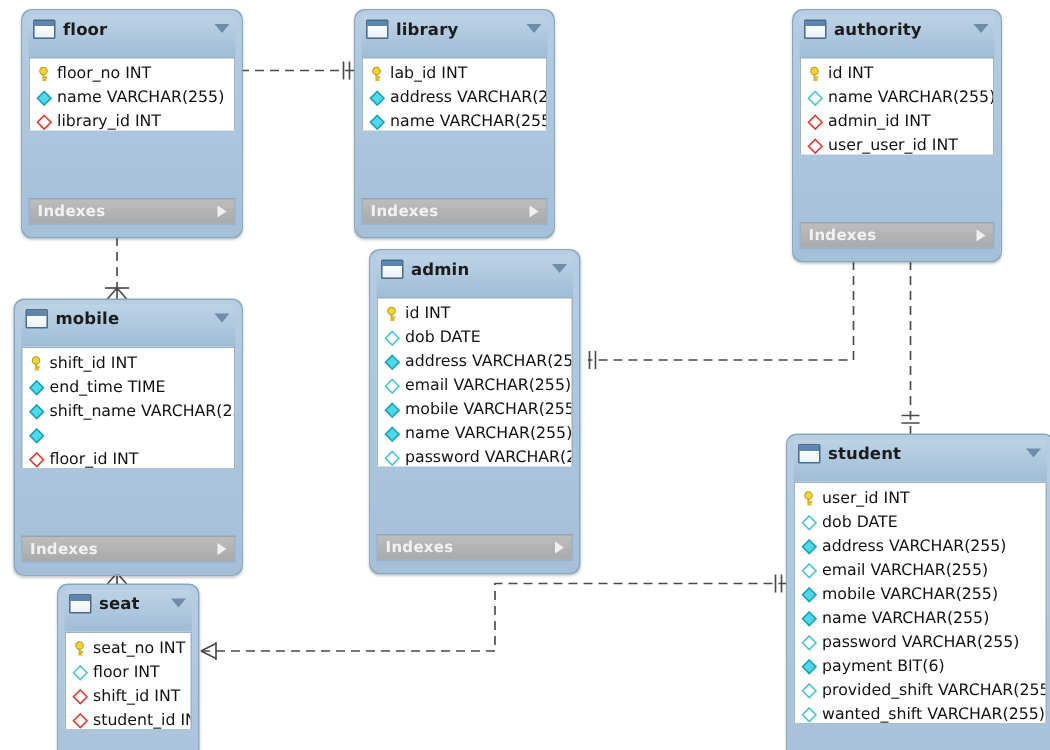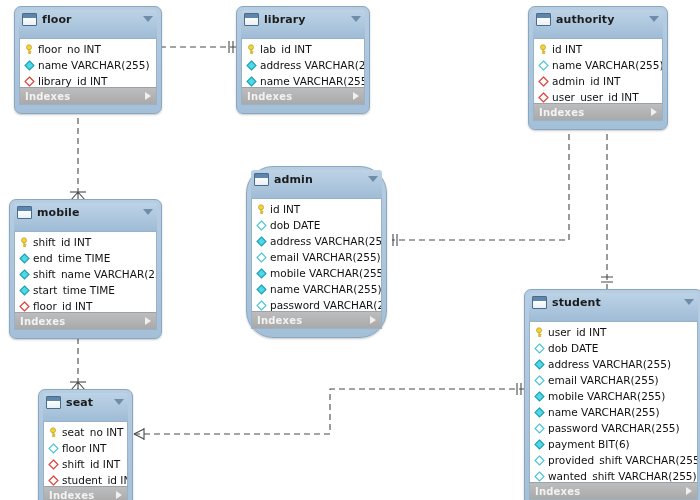--- a/index.html
+++ b/index.html
@@ -91,20 +91,21 @@
   .ctext { flex: 1 1 auto; overflow: hidden; }
   .idx {
     height: 16px;
     display: flex;
     align-items: center;
     background: #b3b3b3;
     background: linear-gradient(180deg,#bdbdbd 0%,#a9a9a9 100%);
     border: 1px solid #9ab2c8;
     border-top: 1px solid #9aa3ab;
     padding: 0 5px 0 5px;
+    margin-top: 45px;
   }
   .idx-lbl {
     font-size: 10px;
     font-weight: bold;
     color: #f2f2f2;
     flex: 1 1 auto;
     letter-spacing: .2px;
   }
   .idx-caret {
     width: 0; height: 0;
@@ -309,35 +310,34 @@
         <div class="col">
           <svg width="11" height="11" viewBox="0 0 11 11" class="cmark">
             <path d="M5.5 1 L10 5.5 L5.5 10 L1 5.5 Z" fill="#4fd9e8" stroke="#1c9fb4" stroke-width="1.1"></path>
           </svg>
           <span class="ctext">shift_name VARCHAR(255)</span>
         </div>
         <div class="col">
           <svg width="11" height="11" viewBox="0 0 11 11" class="cmark">
             <path d="M5.5 1 L10 5.5 L5.5 10 L1 5.5 Z" fill="#4fd9e8" stroke="#1c9fb4" stroke-width="1.1"></path>
           </svg>
-          <span class="ctext">start_time TIME</span>
         </div>
         <div class="col">
           <svg width="11" height="11" viewBox="0 0 11 11" class="cmark">
             <path d="M5.5 1 L10 5.5 L5.5 10 L1 5.5 Z" fill="#ffffff" stroke="#e03a2f" stroke-width="1.1"></path>
           </svg>
           <span class="ctext">floor_id INT</span>
         </div>
       </div>
       <div class="idx">
         <span class="idx-lbl">Indexes</span>
         <span class="idx-caret"></span>
       </div>
     </div>
-    <div class="tbl" style="left: 246px; top: 166px; width: 141px; border-radius: 27px;">
+    <div class="tbl" style="left: 246px; top: 166px; width: 141px;">
       <div class="tbl-hd">
         <div class="tbl-ico"></div>
         <div class="tbl-name">admin</div>
         <div class="tbl-caret"></div>
       </div>
       <div class="cols">
         <div class="col">
           <svg width="11" height="11" viewBox="0 0 11 11" class="cmark">
             <g>
               <path d="M5 5.6 V10 M5 7.6 H7.4 M5 9.2 H7" stroke="#d8b82a" stroke-width="1.5" fill="none"></path>

